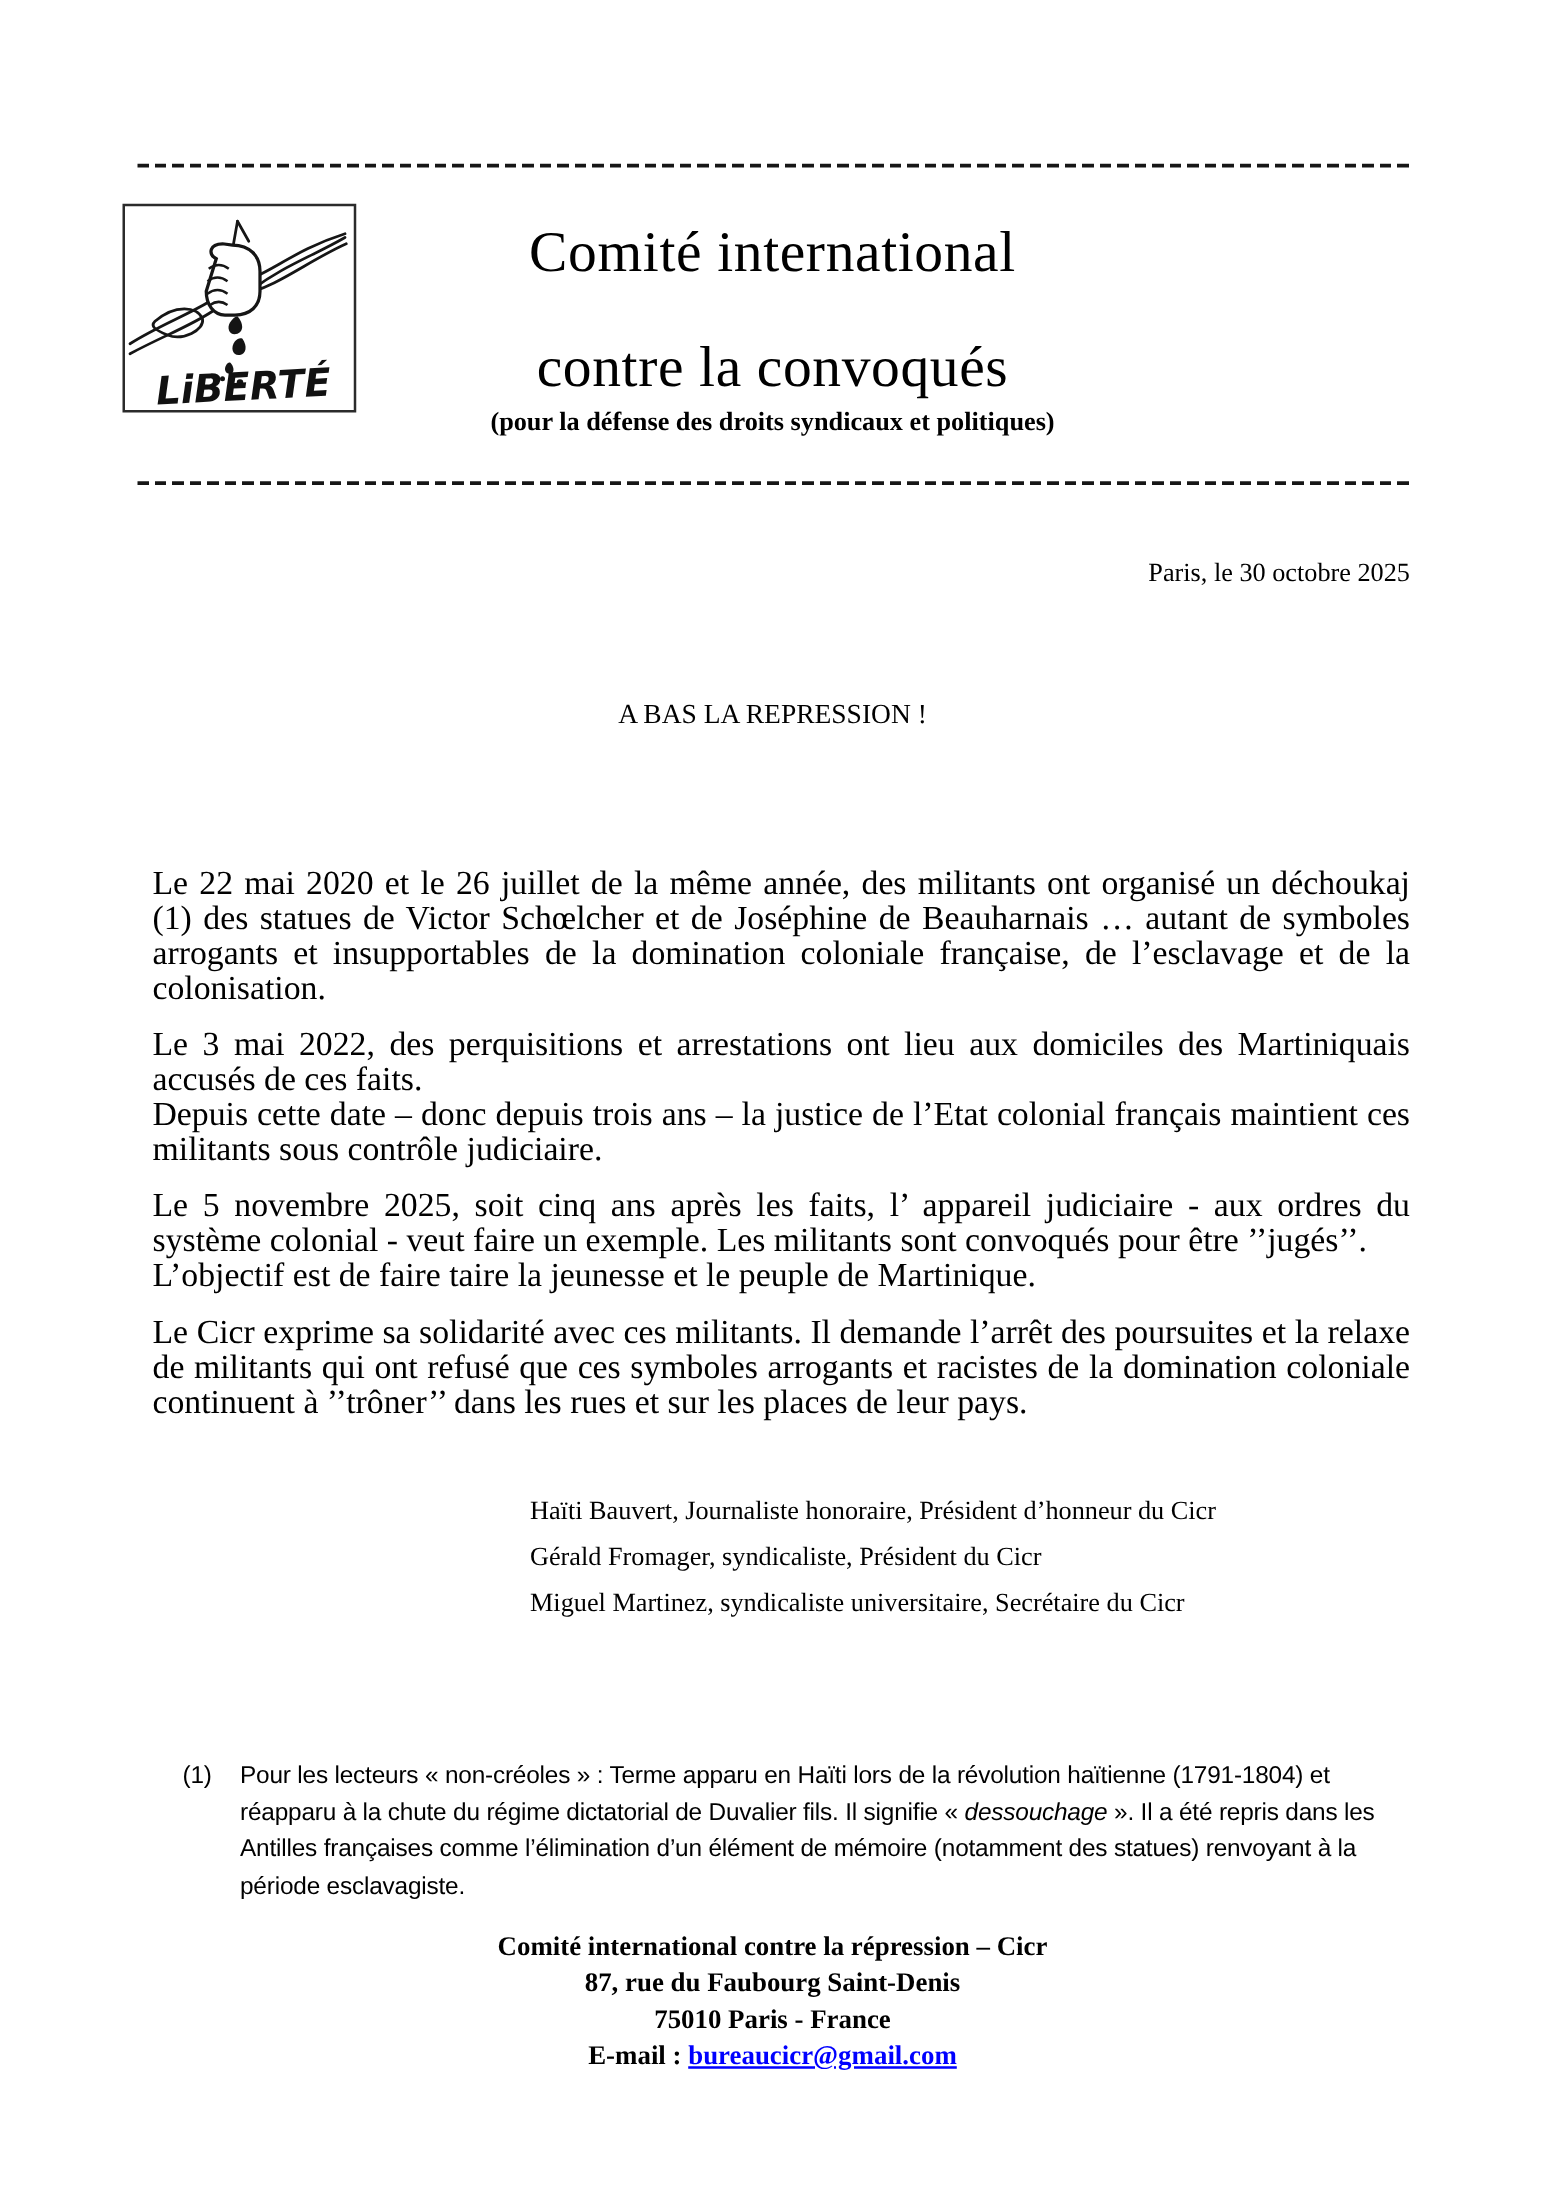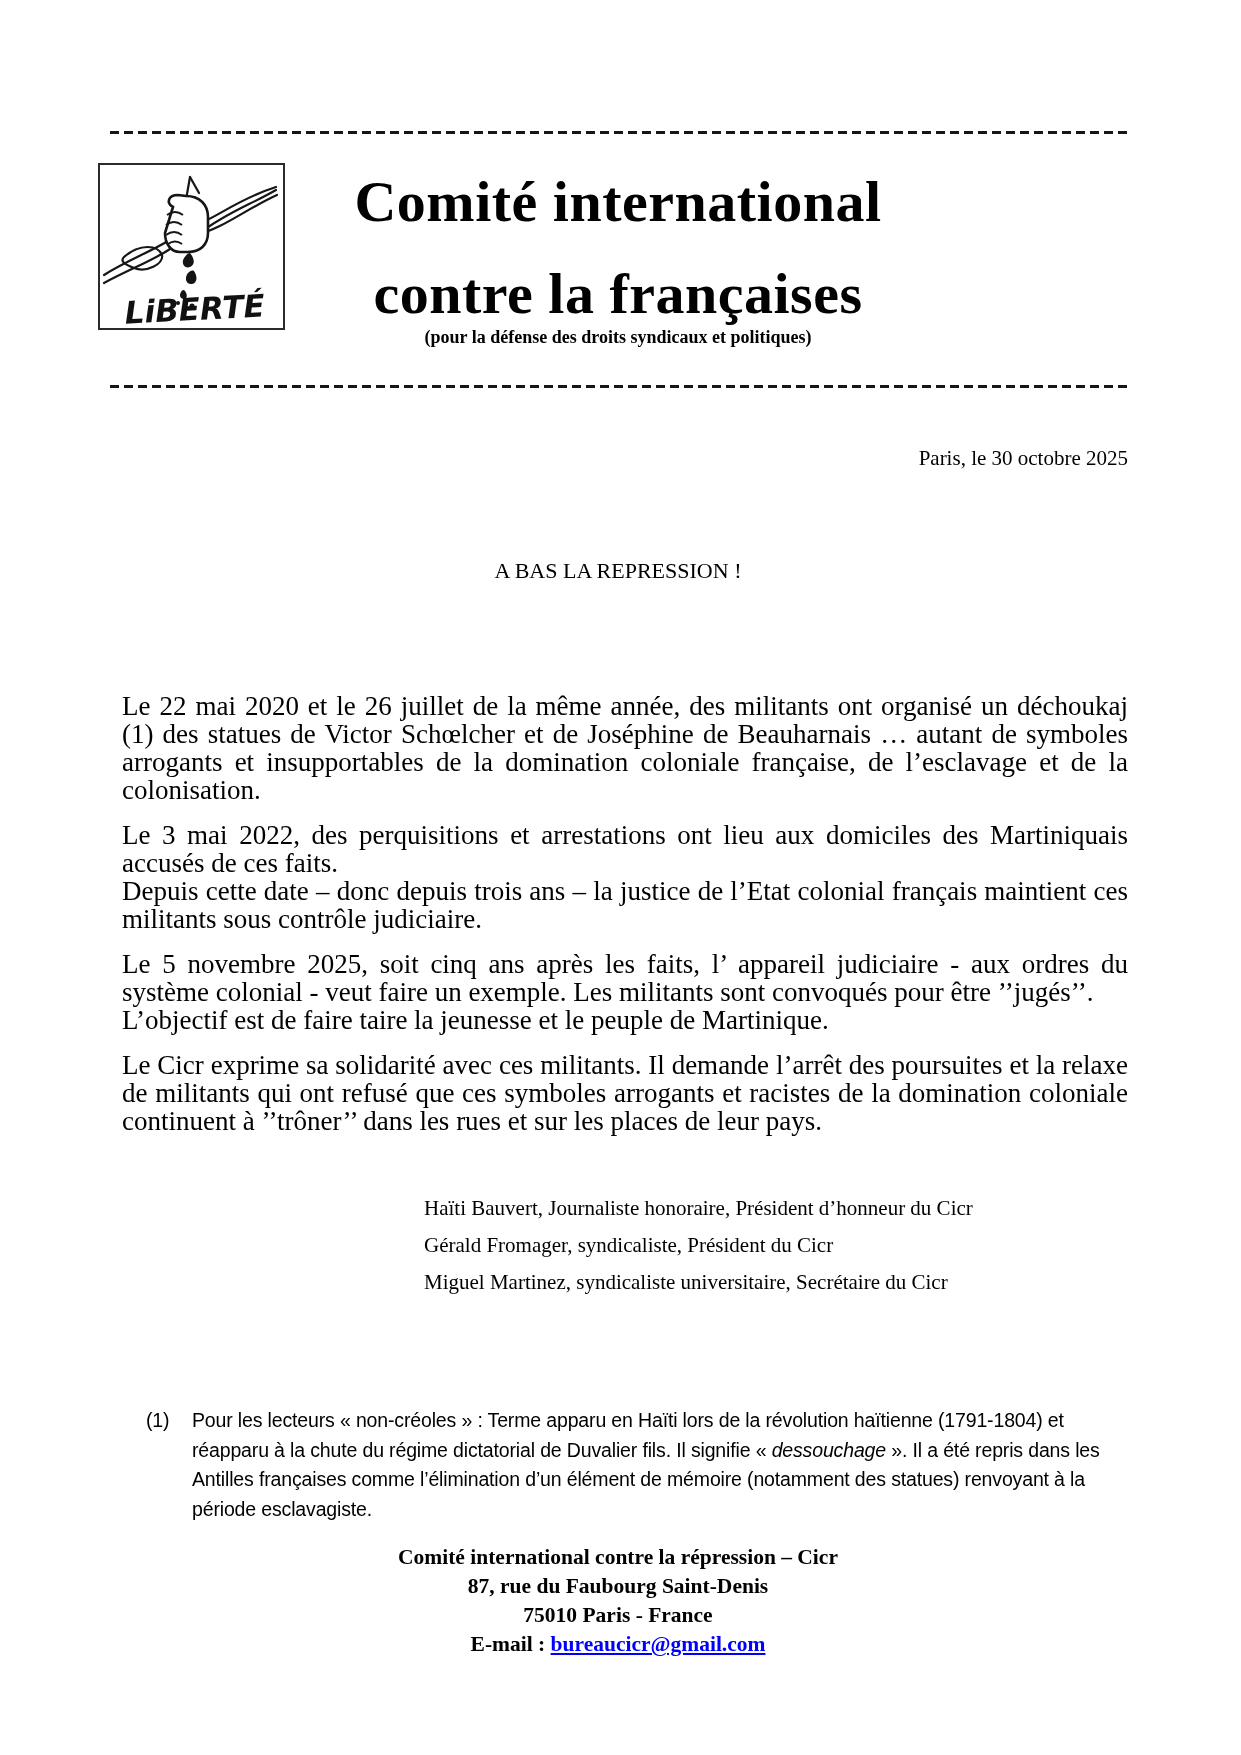--- a/index.html
+++ b/index.html
@@ -35,35 +35,35 @@
   }
   .logo svg { display: block; width: 100%; height: 100%; }
 
   .org-title {
     position: absolute;
     left: 108px;
     right: 113px;
     top: 156px;
     margin: 0;
     text-align: center;
-    font-weight: bold;
-    font-size: 58px;
+    font-weight: normal;
+    font-size: 46px;
     line-height: 92px;
     letter-spacing: 0.5px;
   }
   .org-title span { display: block; }
 
   .org-subtitle {
     position: absolute;
     left: 108px;
     right: 113px;
     top: 324px;
     text-align: center;
     font-weight: bold;
-    font-size: 18px;
+    font-size: 21px;
     line-height: 26px;
   }
 
   .date-line {
     position: absolute;
     right: 113px;
     top: 446px;
     font-size: 21px;
   }
 
@@ -163,21 +163,21 @@
         <circle cx="78" cy="138" r="2"></circle>
         <circle cx="92" cy="141" r="2.6"></circle>
         <circle cx="70" cy="144" r="1.6"></circle>
       </g>
       <text x="95" y="155" text-anchor="middle" font-size="31" font-weight="bold" font-style="italic" font-family="'DejaVu Sans', sans-serif" fill="#111111" transform="rotate(-3 95 150)">LiBERTÉ</text>
     </svg>
   </figure>
 
   <h1 class="org-title">
     <span>Comité international</span>
-    <span>contre la françaises</span>
+    <span>contre la convoqués</span>
   </h1>
 
   <div class="org-subtitle">(pour la défense des droits syndicaux et politiques)</div>
 
   <div class="rule rule-bottom"></div>
 
   <div class="date-line">Paris, le 30 octobre 2025</div>
 
   <div class="headline">
     <div>A BAS LA REPRESSION !</div>

